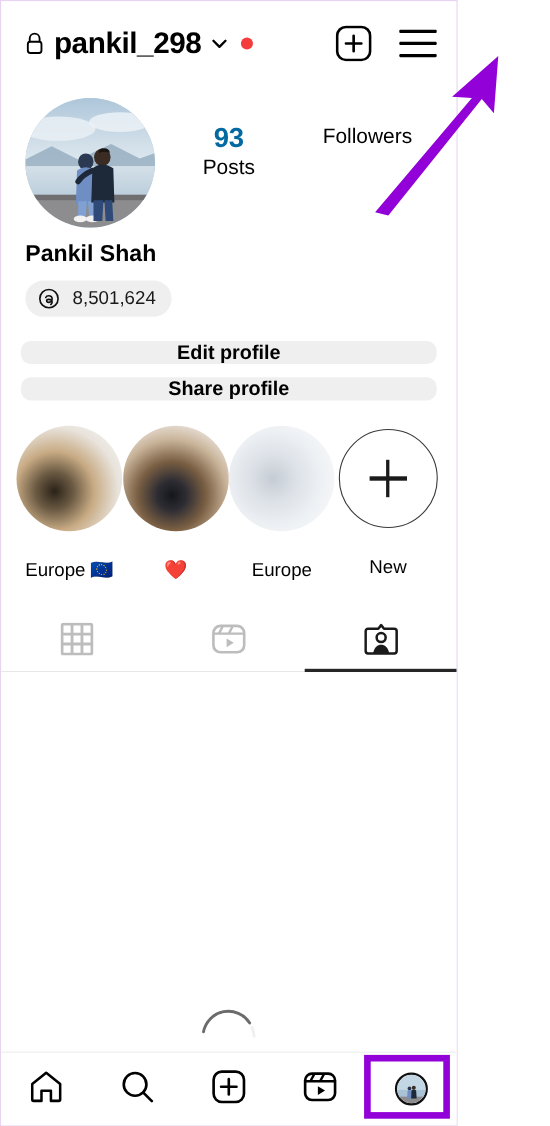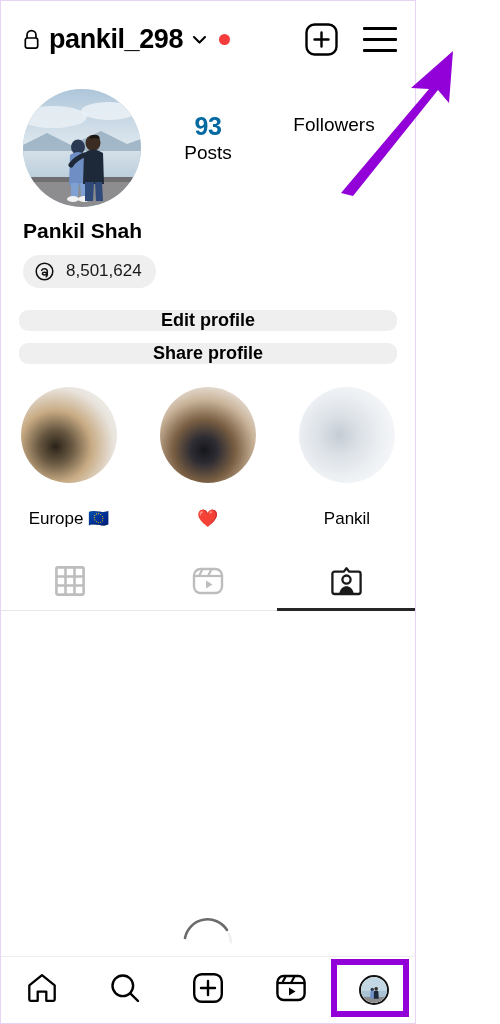--- a/index.html
+++ b/index.html
@@ -290,21 +290,30 @@
     <div class="hl">
       <div class="hl-circle blur-a"></div>
       <div class="hl-label">Europe 🇪🇺</div>
     </div>
     <div class="hl">
       <div class="hl-circle blur-b"></div>
       <div class="hl-label">❤️</div>
     </div>
     <div class="hl">
       <div class="hl-circle blur-c"></div>
-      <div class="hl-label">Pankil</div>
+      <div class="hl-label">Europe</div>
+    </div>
+    <div class="hl">
+      <div class="hl-new-circle">
+        <span class="plus-shape">
+          <span class="plus-h"></span>
+            <span class="plus-v"></span>
+        </span>
+      </div>
+      <div class="hl-label">New</div>
     </div>
   </div>
 
   <div class="tabs">
     <div class="tab">
       <span>
         <svg width="30" height="30" viewBox="0 0 30 30" xmlns="http://www.w3.org/2000/svg">
           <rect x="1.4" y="1.4" width="27.2" height="27.2" rx="1.5" fill="none" stroke="#BDBDBD" stroke-width="2.6"></rect>
           <path d="M10.5 1.4 V28.6 M19.5 1.4 V28.6 M1.4 10.5 H28.6 M1.4 19.5 H28.6" stroke="#BDBDBD" stroke-width="2.6"></path>
         </svg>

